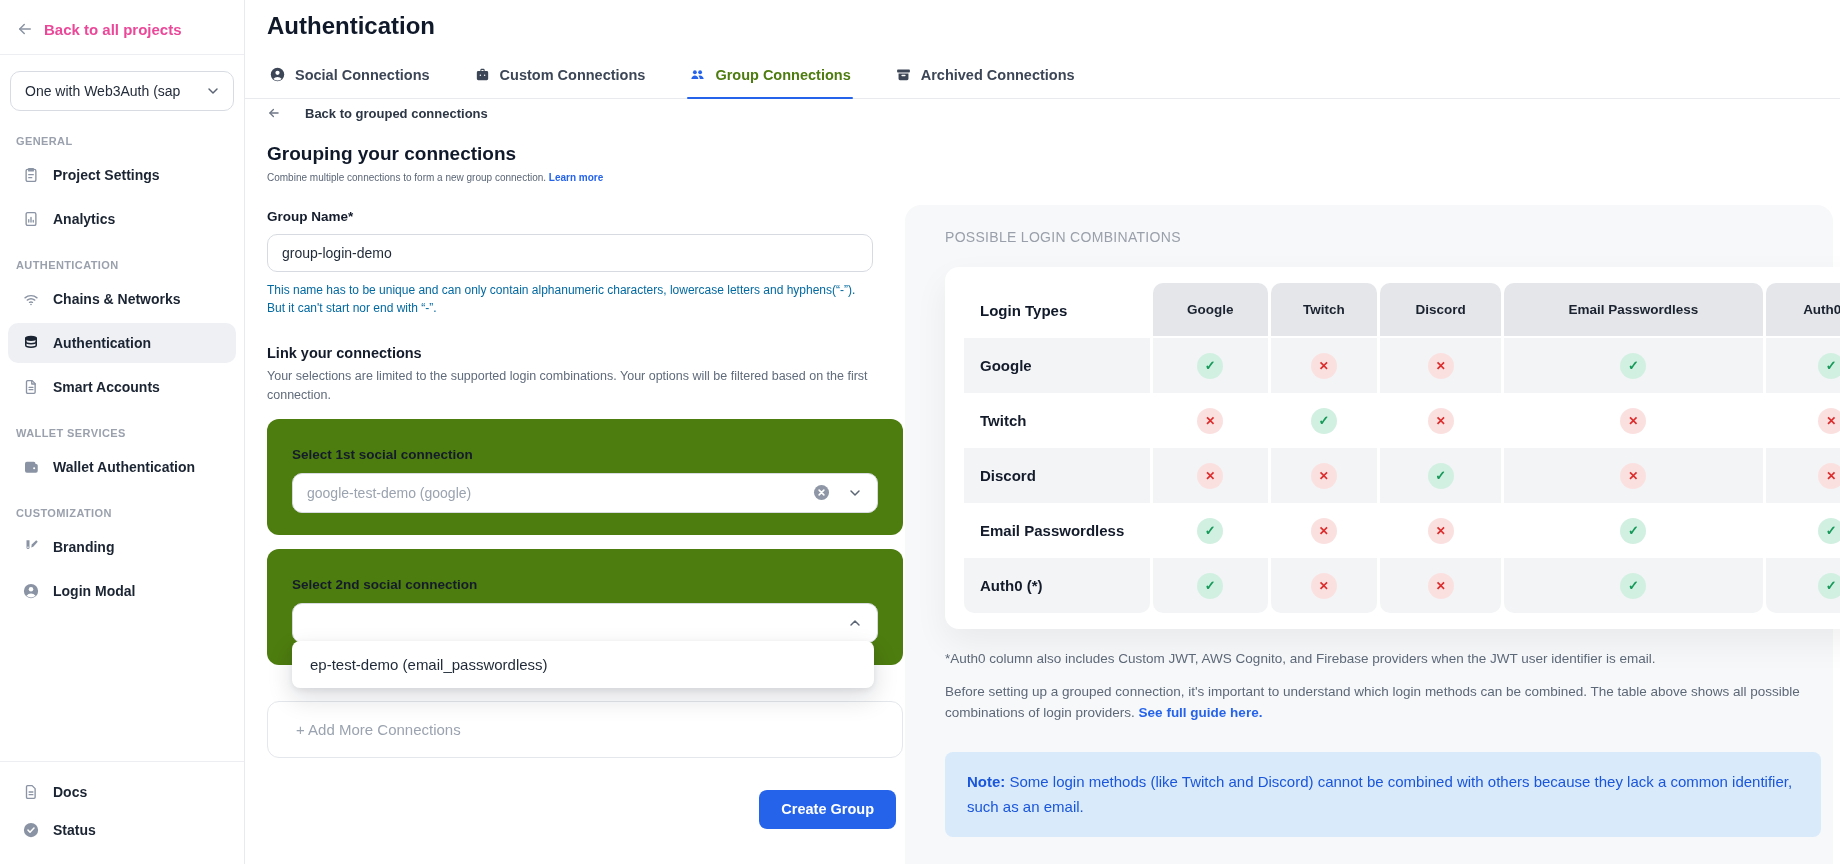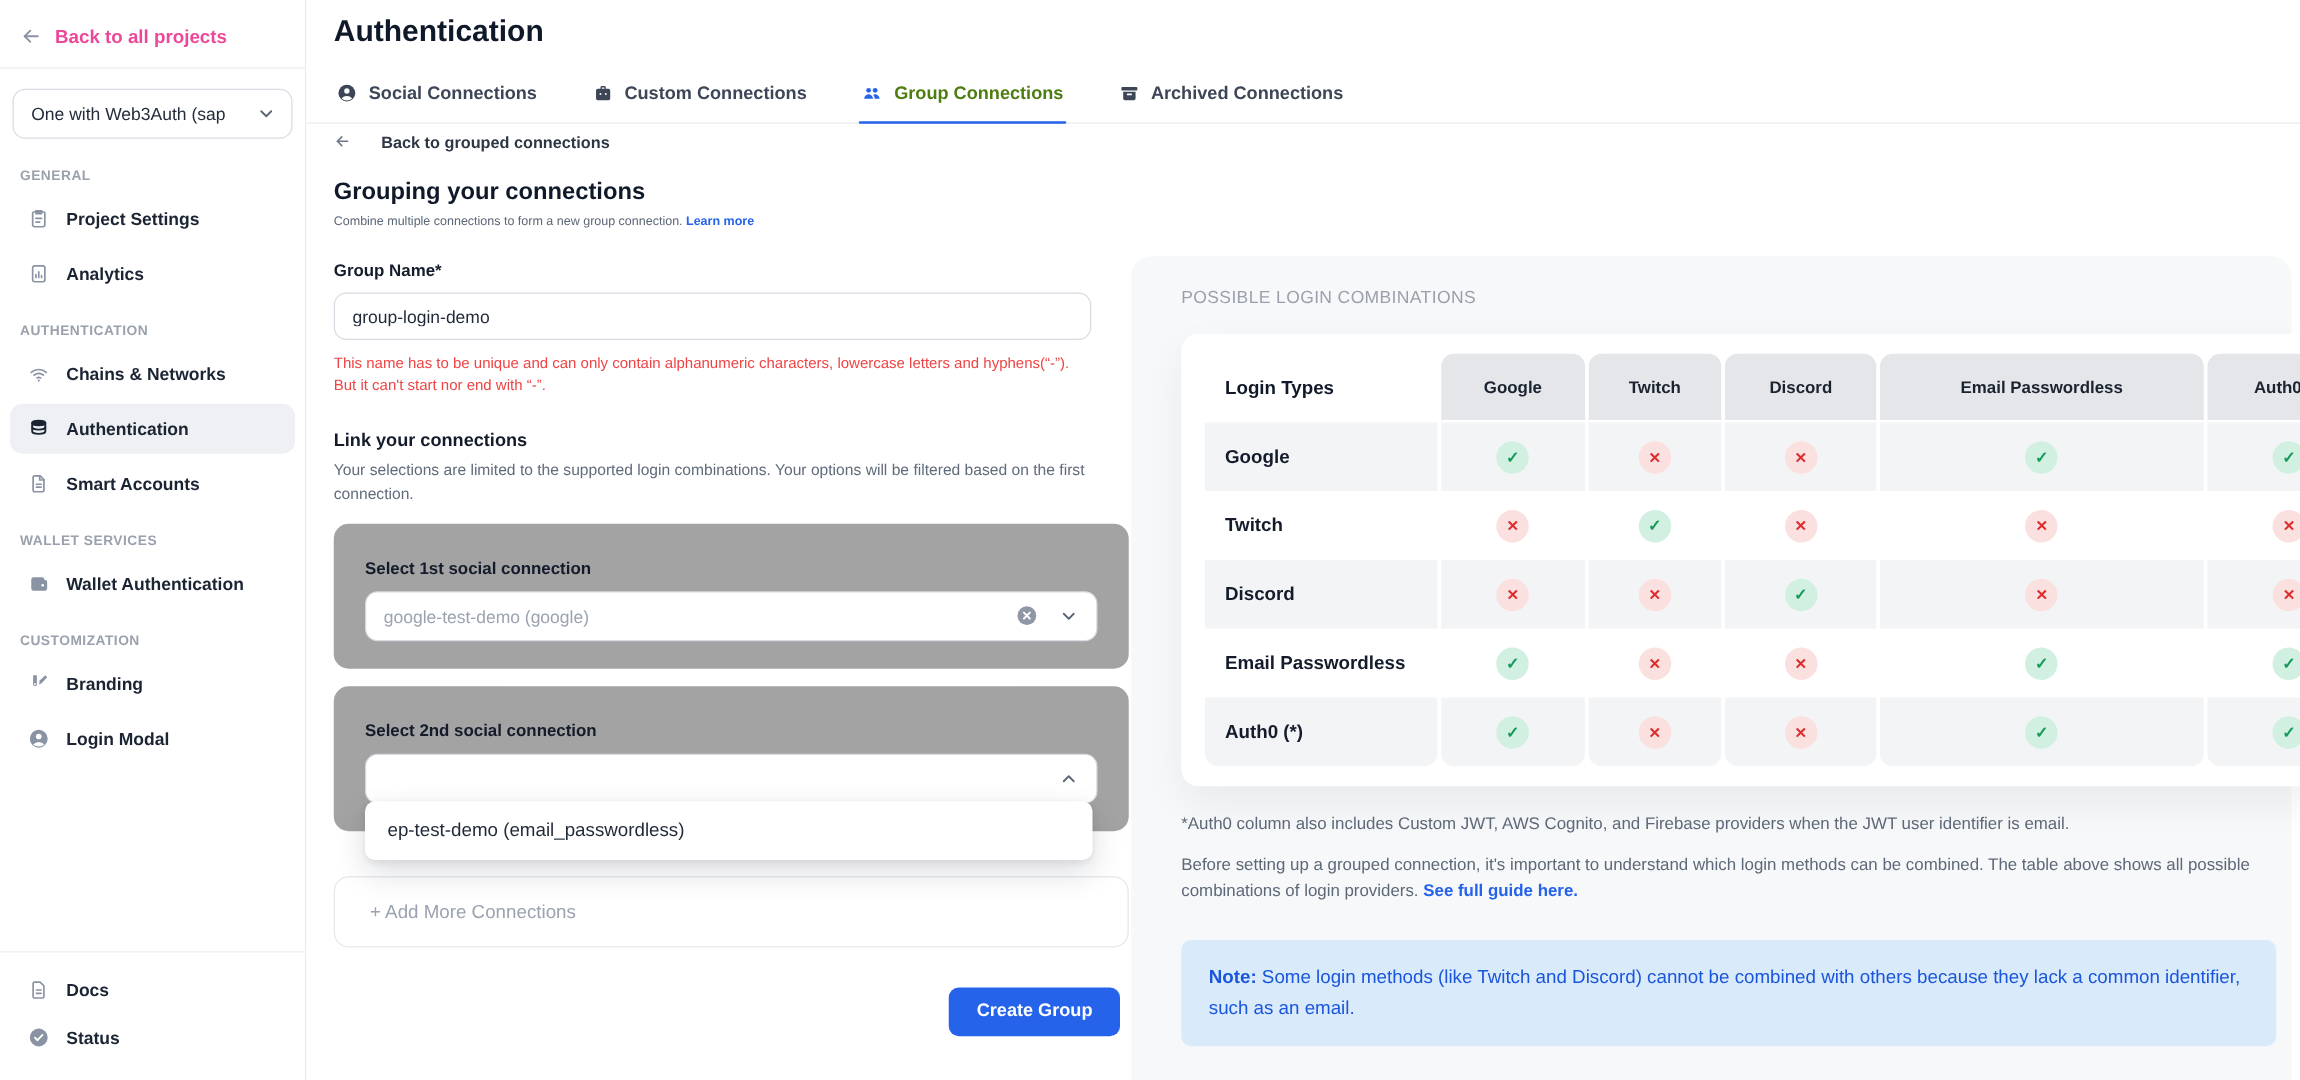--- a/index.html
+++ b/index.html
@@ -45,25 +45,25 @@
   .back-small { display:flex; align-items:flex-start; gap:24px; font-size:13px; font-weight:600;
     color:#2c3644; cursor:pointer; width:fit-content; }
   .back-small .arrow { color:#6d7787; display:flex; }
   .grouping-h { margin-top:22px; font-size:19px; font-weight:700; color:#10192a; }
   .grouping-sub { margin-top:7px; font-size:10px; color:#5b6676; }
   .link-blue { color:#2563eb; font-weight:600; cursor:pointer; }
   .field-label { margin-top:26px; font-size:13.5px; font-weight:700; color:#141c2c; }
   .text-input { margin-top:10px; width:606px; height:38px; border:1px solid #d7dbe1;
     border-radius:10px; padding:0 14px; font-size:14px; color:#1f2937; background:#fff;
     font-family:inherit; outline:none; }
-  .help { margin-top:9px; font-size:12px; color:#ef4444; line-height:1.5; width:630px; }
+  .help { margin-top:9px; font-size:12px; color:#0369a1; line-height:1.5; width:630px; }
   .link-head { margin-top:28px; font-size:14.5px; font-weight:700; color:#141c2c; }
   .link-help { margin-top:6px; font-size:12.5px; color:#606b7b; line-height:1.5; width:634px; }
 
-  .conn-card { margin-top:14px; background:#a3a3a3; border-radius:12px; padding:28px 25px 22px 25px; }
+  .conn-card { margin-top:14px; background:#4d7c0f; border-radius:12px; padding:28px 25px 22px 25px; }
   .conn-label { font-size:13.5px; font-weight:700; color:#141c2c; }
   .select-box { margin-top:11px; height:40px; background:#fff; border:1px solid #d7dbe1;
     border-radius:10px; display:flex; align-items:center; padding:0 14px; cursor:pointer; }
   .select-box .placeholder { flex:1; font-size:14px; color:#9aa3af; }
   .select-box .right-icons { display:flex; align-items:center; gap:16px; }
   .clear-btn { display:flex; cursor:pointer; }
   .chev { display:flex; color:#5c6575; }
 
   .stack2 { position:relative; }
   .dropdown-panel { position:absolute; left:25px; width:582px; top:106px; background:#fff;

